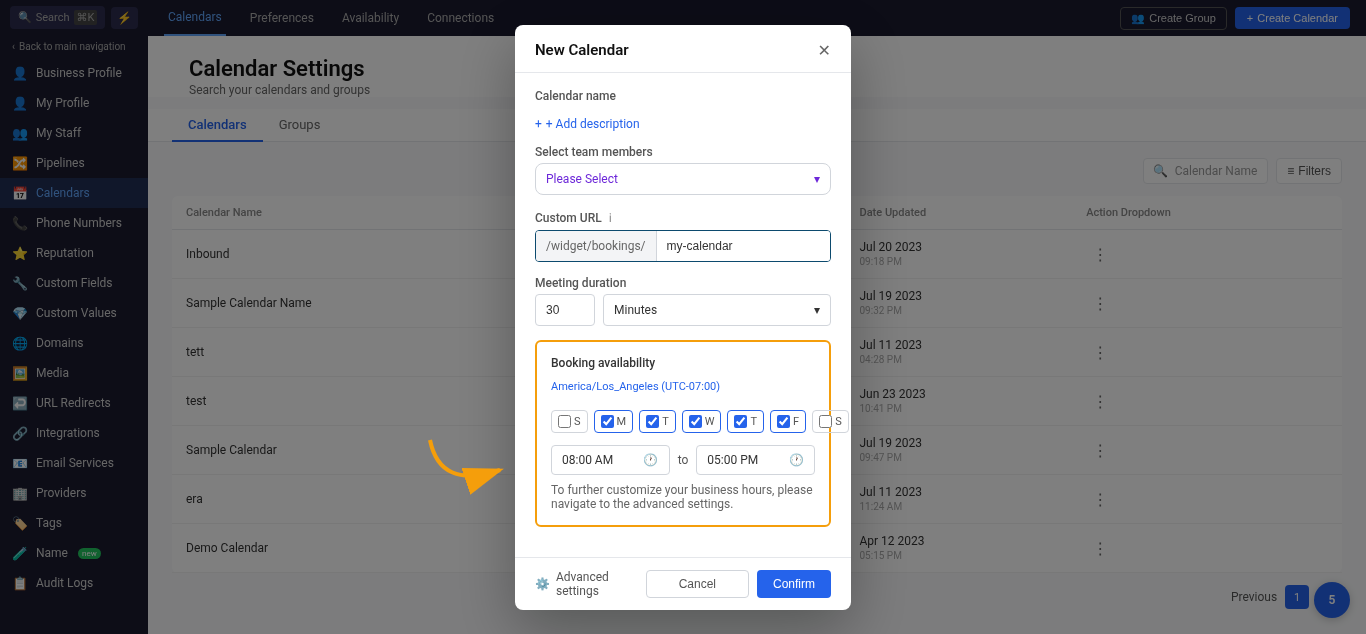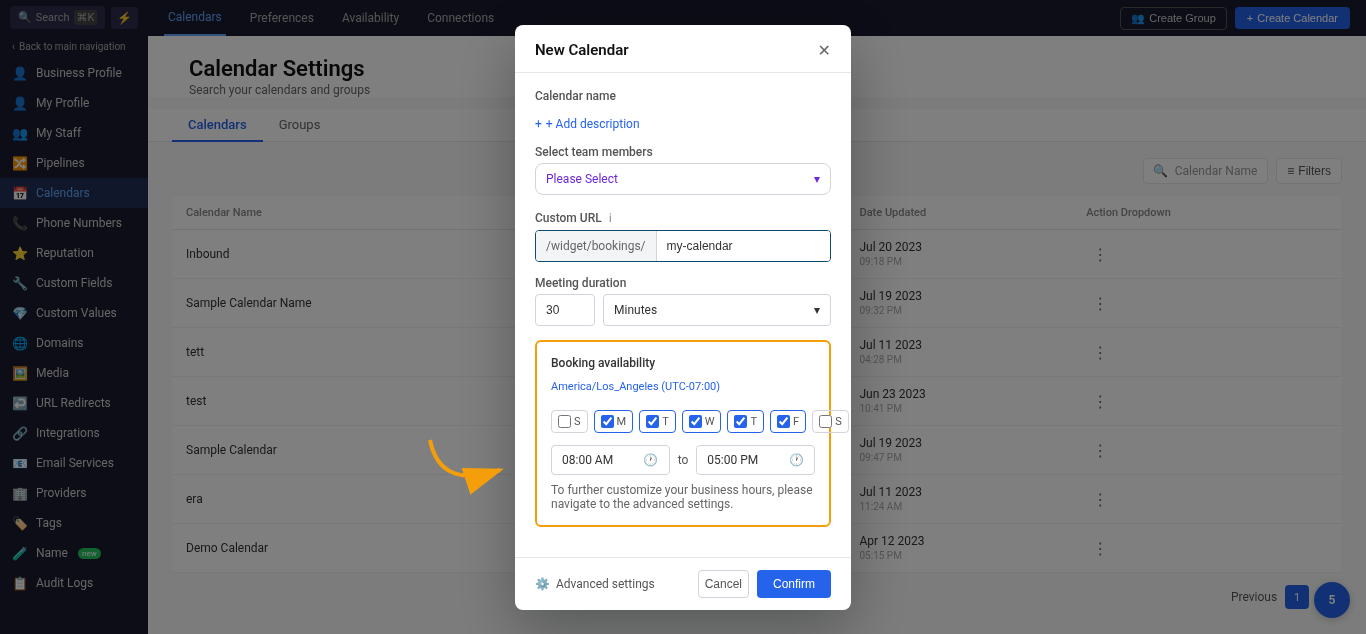--- a/index.html
+++ b/index.html
@@ -81,21 +81,21 @@
     .day-box.checked { border-color: #2563eb; }
     .day-checkbox { width: 13px; height: 13px; accent-color: #2563eb; }
     .time-row { display: flex; align-items: center; gap: 8px; }
     .time-input-box { flex: 1; border: 1px solid #d1d5db; border-radius: 4px; padding: 7px 10px; font-size: 12px; color: #333; display: flex; align-items: center; justify-content: space-between; }
     .to-label { font-size: 12px; color: #555; text-align: center; }
     .biz-hours-note { font-size: 12px; color: #666; margin-top: 8px; }
 
     .modal-footer { display: flex; align-items: center; justify-content: space-between; padding: 12px 20px; border-top: 1px solid #e5e7eb; }
     .adv-settings { display: flex; align-items: center; gap: 6px; color: #555; font-size: 12px; cursor: pointer; }
     .footer-actions { display: flex; gap: 8px; }
-    .btn-cancel { background: white; border: 1px solid #d1d5db; color: #555; padding: 6px 6px; border-radius: 4px; font-size: 12px; cursor: pointer; }
+    .btn-cancel { background: white; border: 1px solid #d1d5db; color: #555; padding: 6px 32px; border-radius: 4px; font-size: 12px; cursor: pointer; }
     .btn-confirm { background: #2563eb; color: white; border: none; padding: 6px 16px; border-radius: 4px; font-size: 12px; cursor: pointer; }
   </style>
 </head>
 <body>
 
 <div class="sidebar">
   <div class="sidebar-search">
     <div class="search-box">
       <span style="color:#aaa;font-size:11px;">🔍</span>
       <span style="color:#aaa;font-size:11px;">Search</span>

